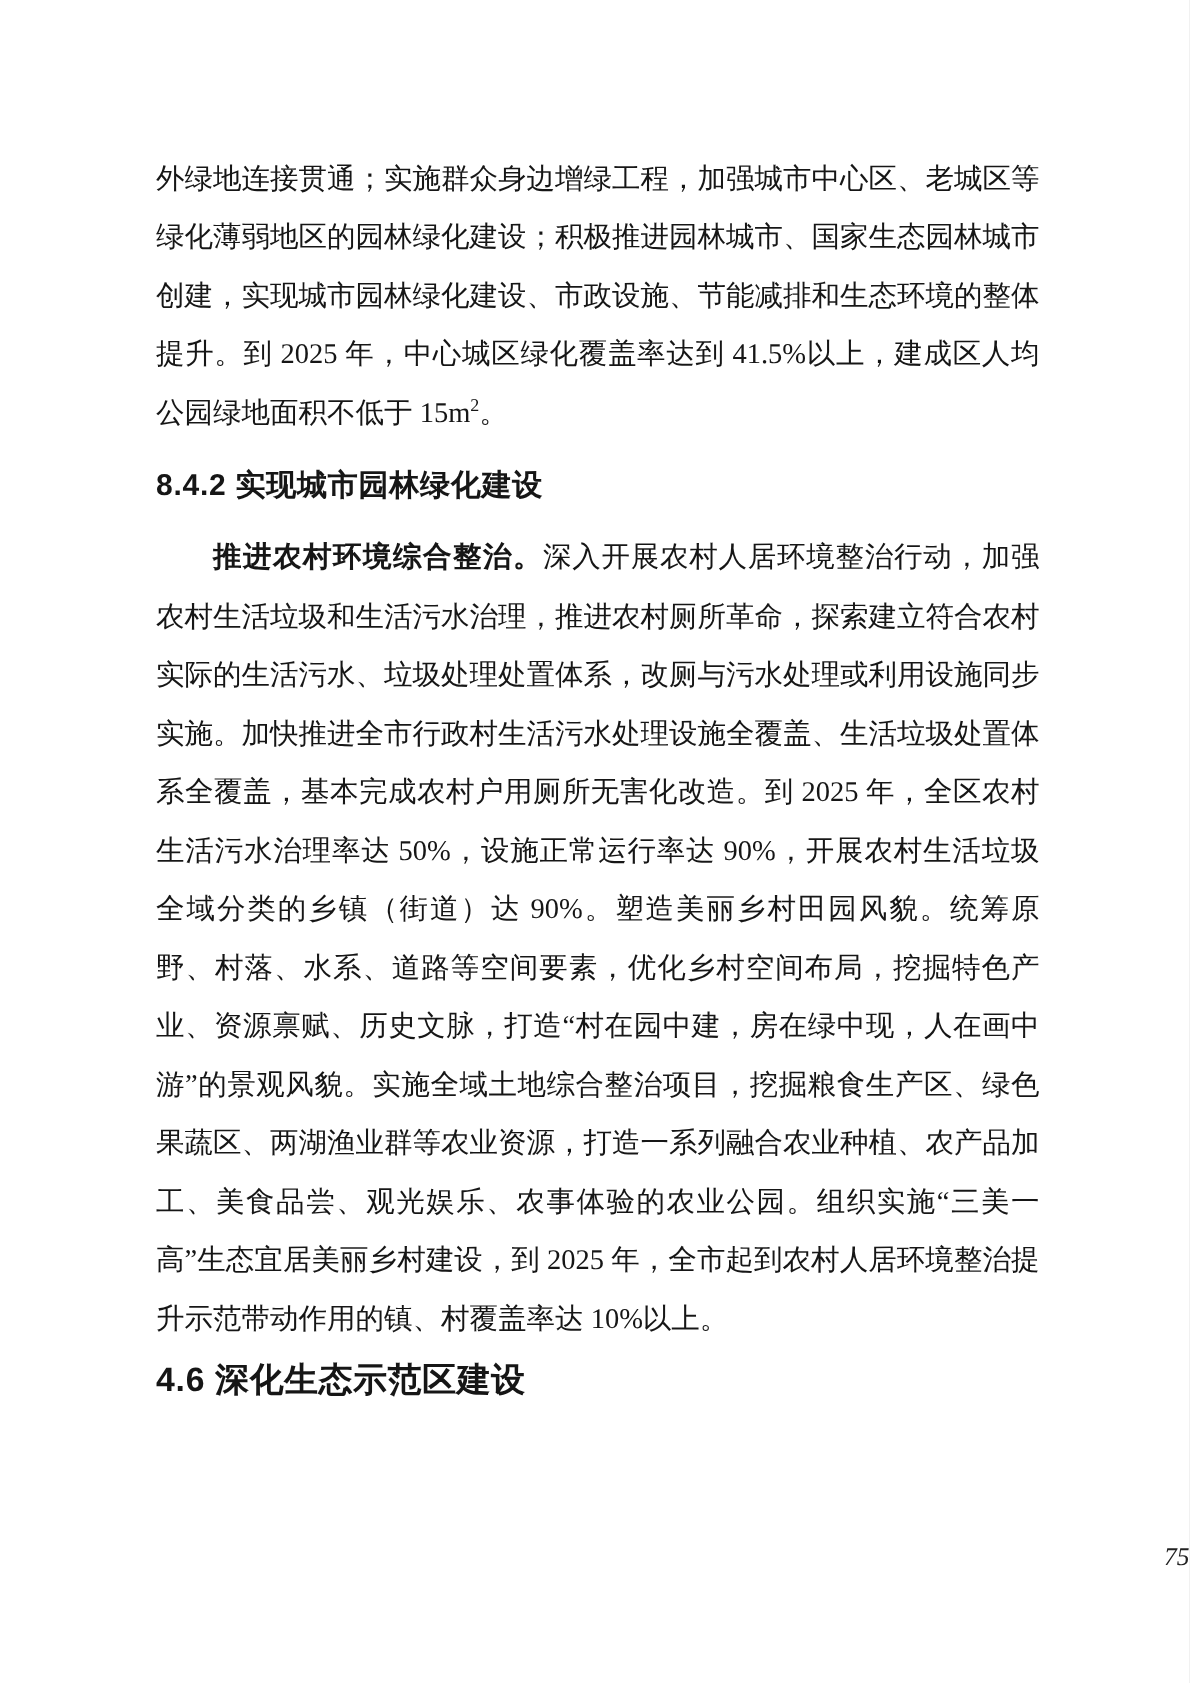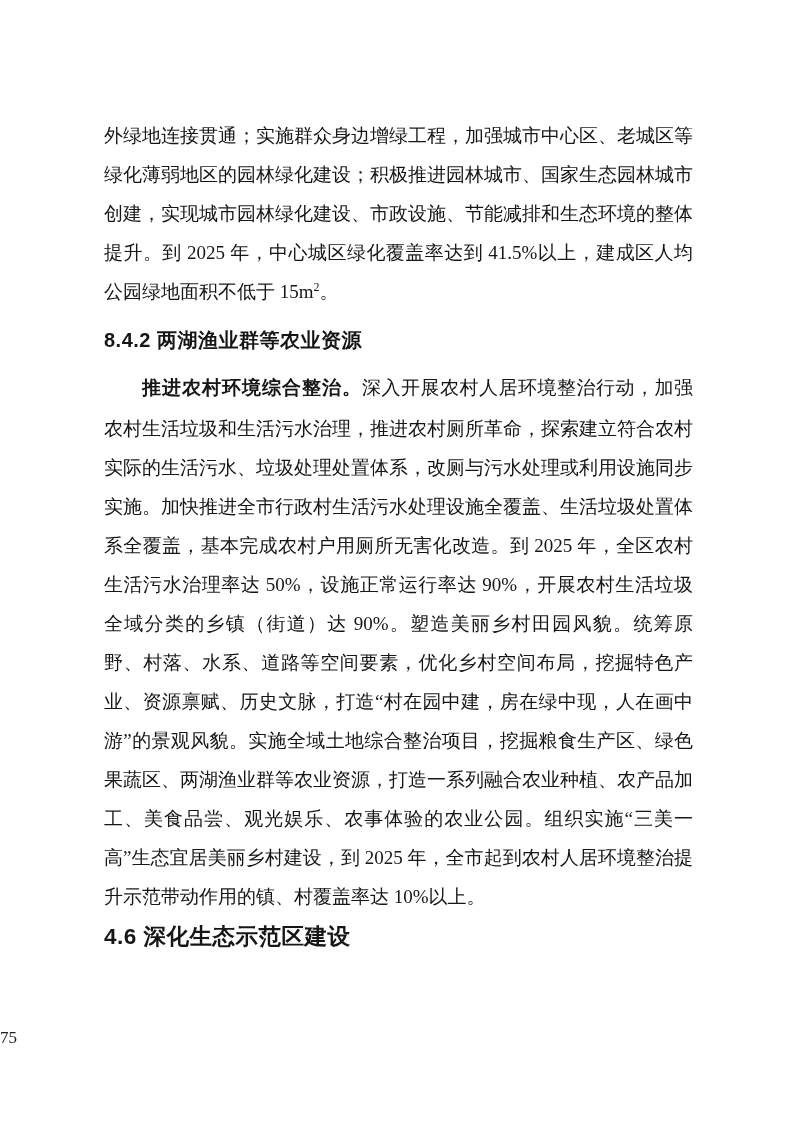--- a/index.html
+++ b/index.html
@@ -13,21 +13,21 @@
     height: 1122px;
     margin: 0 auto;
     background: #ffffff;
     overflow: hidden;
     font-family: "Liberation Serif", "DejaVu Serif", serif;
     color: #161616;
   }
   .content {
     position: absolute;
     left: 104px;
-    top: 116px;
+    top: 100px;
     width: 589px;
   }
   .body-para {
     margin: 0;
     font-size: 19px;
     line-height: 39px;
     text-align: justify;
     text-justify: inter-ideograph;
     word-break: break-all;
   }
@@ -58,35 +58,36 @@
     line-height: 42px;
     font-weight: 700;
     font-family: "Liberation Sans", "DejaVu Sans", sans-serif;
     letter-spacing: 0.5px;
   }
   .page-number {
     position: absolute;
     left: 0;
     right: 0;
     top: 1027px;
-    text-align: left;
+    text-align: right;
     font-size: 17px;
     line-height: 22px;
     color: #222222;
+    font-style: italic;
   }
 </style>
 </head>
 <body>
 
 <div class="page">
   <div class="content">
 
     <p class="body-para"><span>外绿地连接贯通；实施群众身边增绿工程，加强城市中心区、老城区等绿化薄弱地区的园林绿化建设；积极推进园林城市、国家生态园林城市创建，实现城市园林绿化建设、市政设施、节能减排和生态环境的整体提升。到 2025 年，中心城区绿化覆盖率达到 41.5%以上，建成区人均公园绿地面积不低于 15m</span><sup class="area-sup">2</sup><span>。</span></p>
 
-    <h3 class="sub-heading">8.4.2 两湖渔业群等农业资源</h3>
+    <h3 class="sub-heading">8.4.2 实现城市园林绿化建设</h3>
 
     <p class="body-para indent"><span class="lead">推进农村环境综合整治。</span><span>深入开展农村人居环境整治行动，加强农村生活垃圾和生活污水治理，推进农村厕所革命，探索建立符合农村实际的生活污水、垃圾处理处置体系，改厕与污水处理或利用设施同步实施。加快推进全市行政村生活污水处理设施全覆盖、生活垃圾处置体系全覆盖，基本完成农村户用厕所无害化改造。到 2025 年，全区农村生活污水治理率达 50%，设施正常运行率达 90%，开展农村生活垃圾全域分类的乡镇（街道）达 90%。塑造美丽乡村田园风貌。统筹原野、村落、水系、道路等空间要素，优化乡村空间布局，挖掘特色产业、资源禀赋、历史文脉，打造“村在园中建，房在绿中现，人在画中游”的景观风貌。实施全域土地综合整治项目，挖掘粮食生产区、绿色果蔬区、两湖渔业群等农业资源，打造一系列融合农业种植、农产品加工、美食品尝、观光娱乐、农事体验的农业公园。组织实施“三美一高”生态宜居美丽乡村建设，到 2025 年，全市起到农村人居环境整治提升示范带动作用的镇、村覆盖率达 10%以上。</span></p>
 
     <h2 class="section-heading">4.6 深化生态示范区建设</h2>
 
 
   </div>
 
   <div class="page-number">75</div>
 </div>

